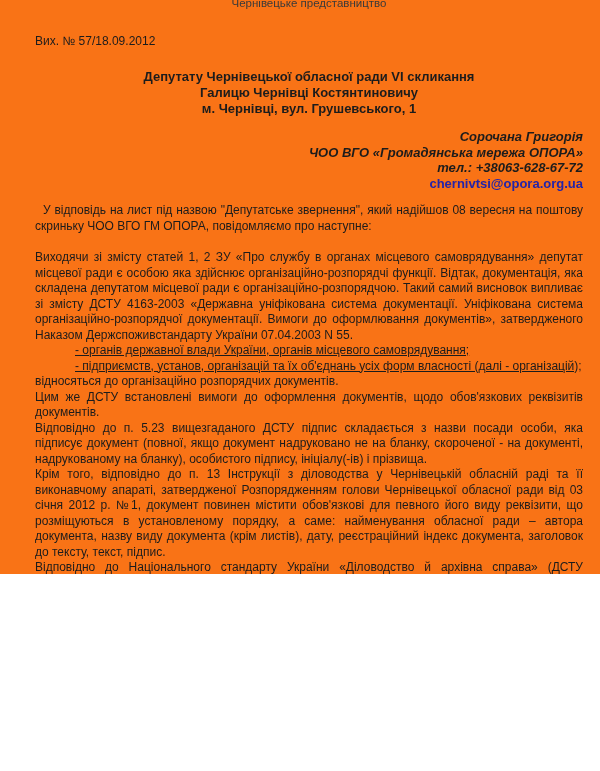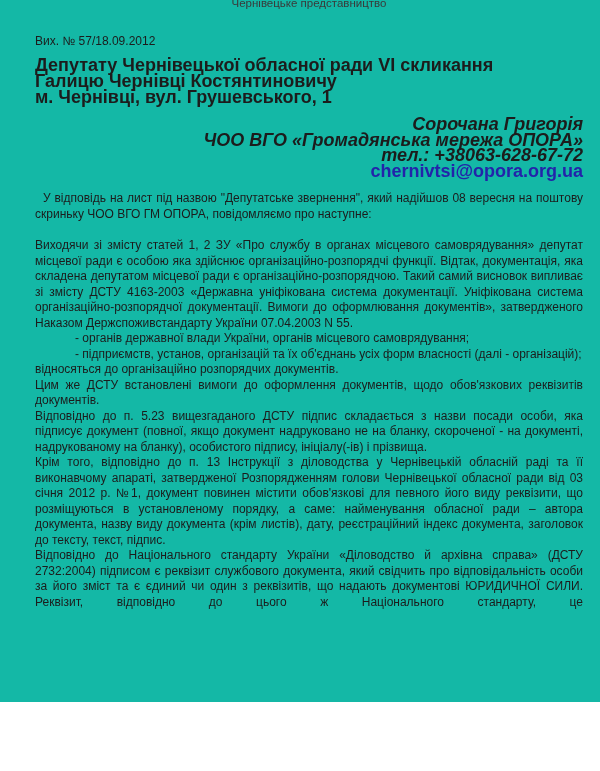--- a/index.html
+++ b/index.html
@@ -3,53 +3,53 @@
 <meta charset="utf-8">
 <style>
   html, body {
     margin: 0;
     padding: 0;
     background: #ffffff;
   }
   .page {
     position: relative;
     width: 600px;
-    height: 702px;
-    background: #14b8a6;
+    height: 574px;
+    background: #f97316;
     overflow: hidden;
     font-family: "Liberation Sans", sans-serif;
     color: #1c1c1c;
     box-sizing: border-box;
     padding: 0 17px 8px 35px;
   }
   .letterhead {
     text-align: center;
     font-size: 11.5px;
     line-height: 13px;
     margin-top: -3px;
     color: #3a3a3a;
   }
   .ref-number {
     font-size: 12px;
     line-height: 14px;
     margin-top: 24px;
   }
   .recipient {
-    margin-top: 9px;
-    text-align: left;
+    margin-top: 21px;
+    text-align: center;
     font-weight: bold;
-    font-size: 18px;
+    font-size: 13px;
     line-height: 16px;
   }
   .sender {
     margin-top: 12px;
     text-align: right;
     font-weight: bold;
     font-style: italic;
-    font-size: 18px;
+    font-size: 13px;
     line-height: 15.5px;
   }
   .sender .email {
     font-style: normal;
     color: #2323aa;
     text-decoration: none;
     cursor: pointer;
     text-align: center;
   }
   .body-text {
@@ -60,20 +60,21 @@
   }
   .body-text p {
     margin: 0;
   }
   .p-first {
     text-indent: 8px;
     margin-bottom: 16px !important;
   }
   .list-item {
     margin-left: 40px !important;
+    text-decoration: underline;
   }
   .p-last {
     text-align-last: justify;
   }
 </style>
 </head>
 <body>
 
 <div class="page">
 

